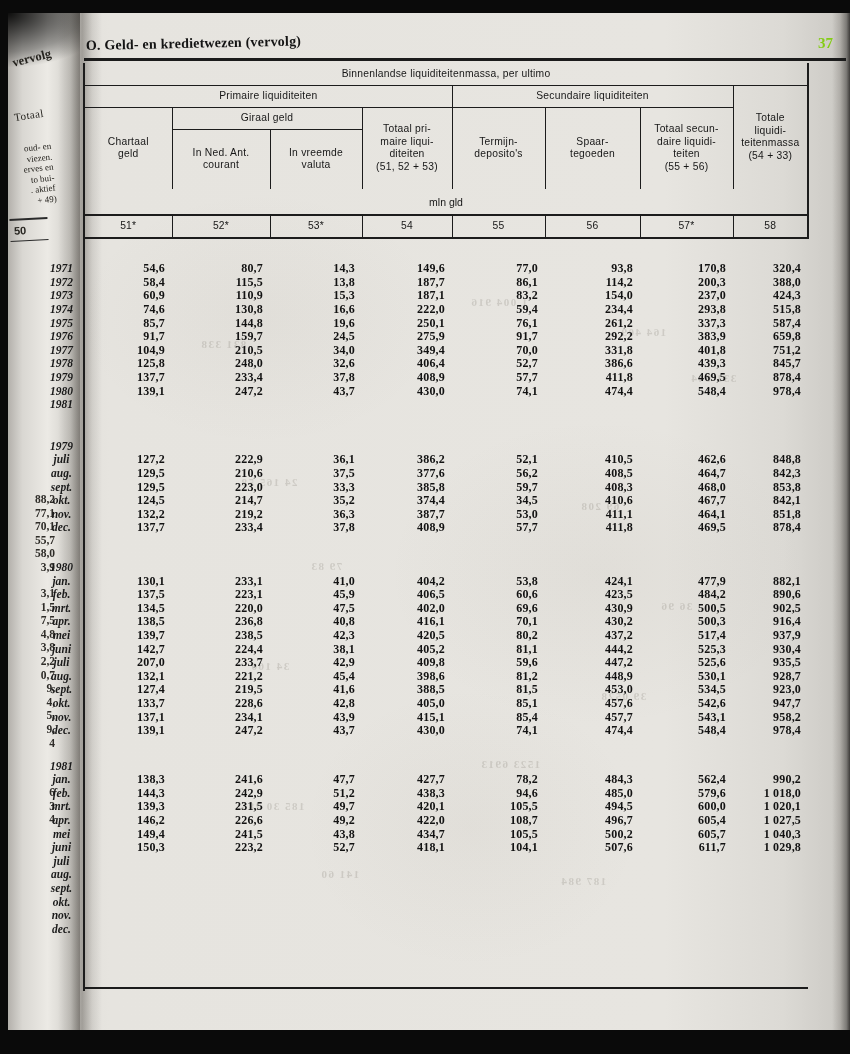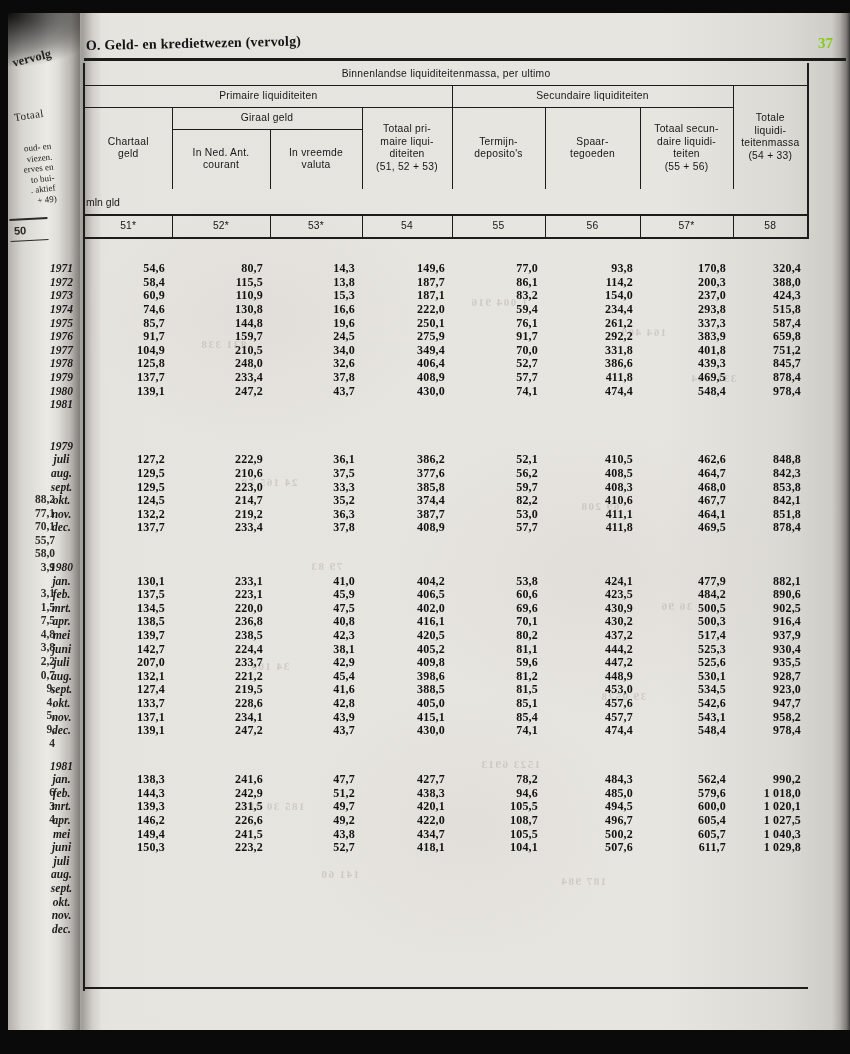--- a/index.html
+++ b/index.html
@@ -32,21 +32,21 @@
     font:700 15px/16px "Liberation Serif",serif;color:#84cc16;}
   .top-rule{position:absolute;left:84px;top:58px;width:762px;height:3px;background:#1b1b1b;z-index:4;}
   
   table.stat{position:absolute;left:30px;top:63px;width:778px;z-index:4;
     border-collapse:collapse;table-layout:fixed;}
   table.stat th{font:400 10.3px/12.5px "Liberation Sans",sans-serif;color:#171717;
     text-align:center;vertical-align:middle;white-space:pre-line;letter-spacing:.25px;padding:1px;}
   th.tbl-title{font-size:11px;letter-spacing:.3px;}
   th.grp{font-size:11px;}
   th.code{font:700 11px/12px "Liberation Sans",sans-serif;letter-spacing:.5px;}
-  td.unit{font:400 10.5px/12px "Liberation Sans",sans-serif;color:#171717;}.br{border-right:1.5px solid #1c1c1c}.bb{border-bottom:1.5px solid #1c1c1c}
+  td.unit{font:400 10.5px/12px "Liberation Sans",sans-serif;color:#171717;text-align:center;}.br{border-right:1.5px solid #1c1c1c}.bb{border-bottom:1.5px solid #1c1c1c}
   .bL{border-left:2px solid #1c1c1c}.bR{border-right:2px solid #1c1c1c}
   .bT{border-top:2px solid #1c1c1c}.bB{border-bottom:2px solid #1c1c1c}
   th.stub,td.stub{border:none;}
   td.num{font:700 12px/13px "Liberation Serif",serif;color:#121212;text-align:right;
     padding:0 7px 0 0;letter-spacing:.2px;white-space:nowrap;}
   td.stub{font:italic 700 11.5px/13px "Liberation Serif",serif;color:#1a1a1a;
     text-align:center;padding:0 0 0 10px;white-space:nowrap;}
   td.rule-top{border-top:2px solid #1b1b1b;}
   
   .bron{position:absolute;left:95px;top:1008px;z-index:4;
@@ -377,21 +377,21 @@
           <td class="num">408,3</td>
           <td class="num">468,0</td>
           <td class="num">853,8</td>
         </tr>
         <tr style="height: 13.6px;">
           <td class="stub">okt.</td>
           <td class="num bL">124,5</td>
           <td class="num">214,7</td>
           <td class="num">35,2</td>
           <td class="num">374,4</td>
-          <td class="num">82,2</td>
+          <td class="num">34,5</td>
           <td class="num">410,6</td>
           <td class="num">467,7</td>
           <td class="num">842,1</td>
         </tr>
         <tr style="height: 13.6px;">
           <td class="stub">nov.</td>
           <td class="num bL">132,2</td>
           <td class="num">219,2</td>
           <td class="num">36,3</td>
           <td class="num">387,7</td>

